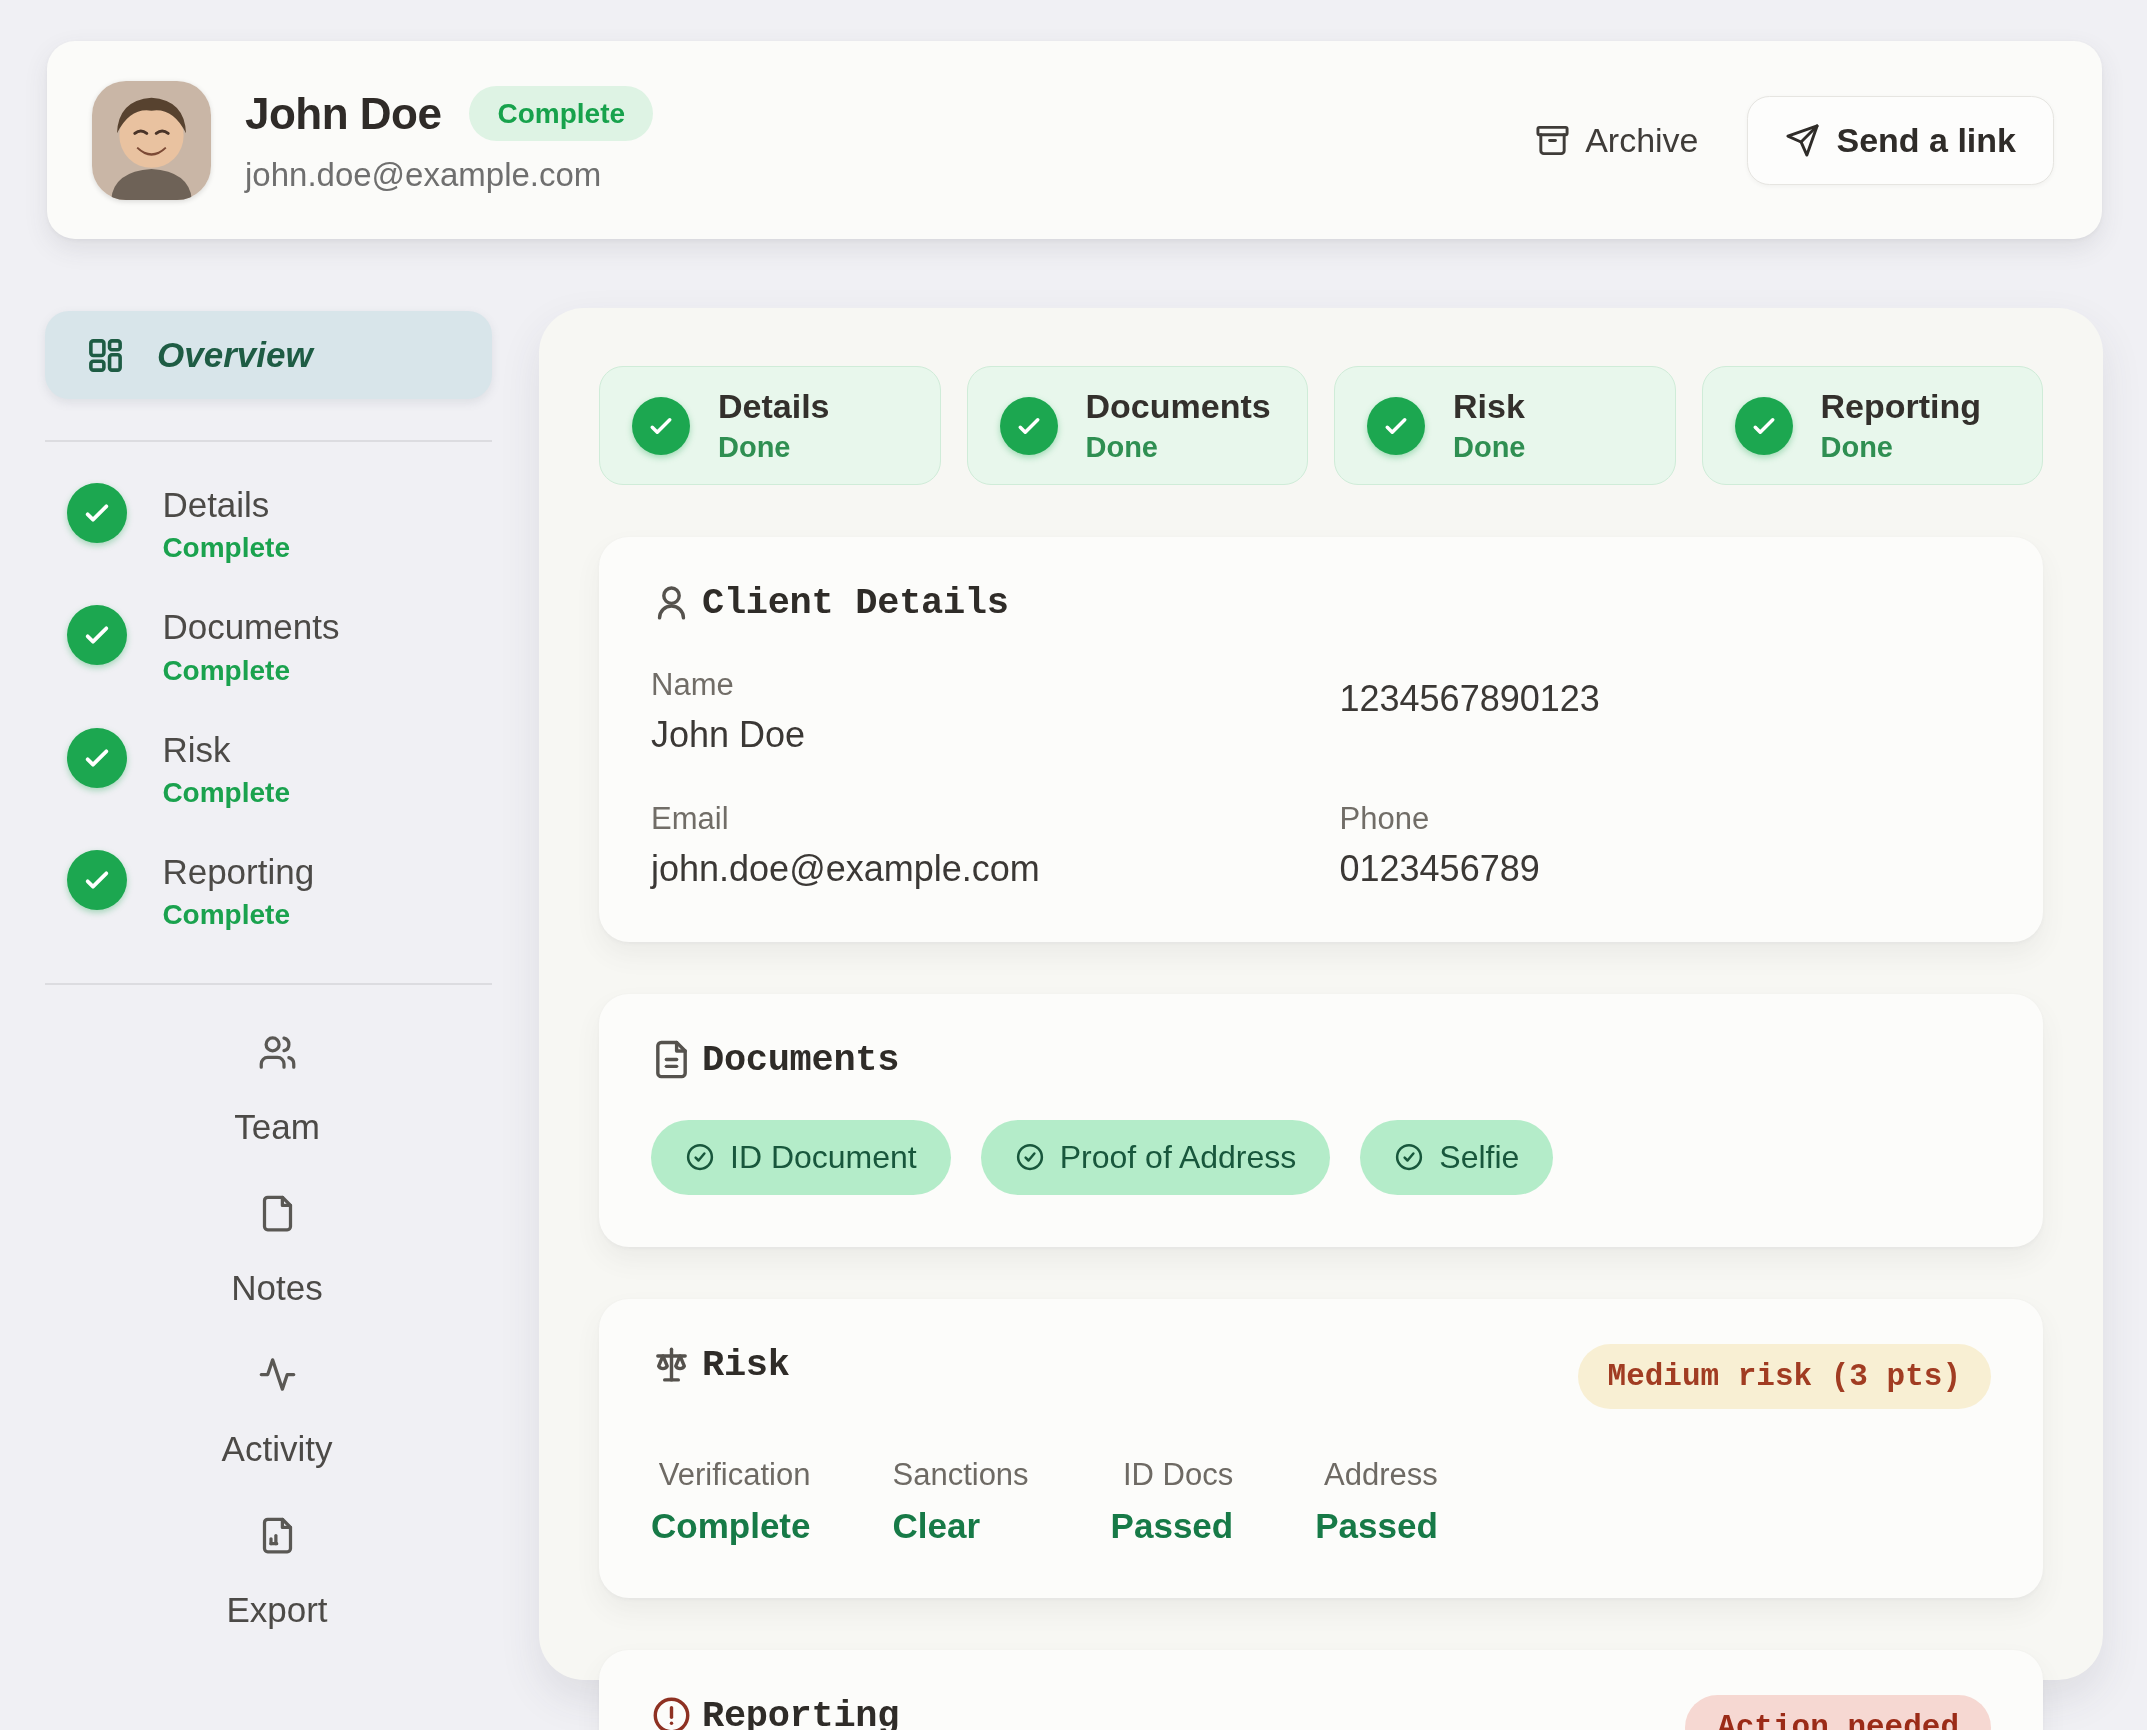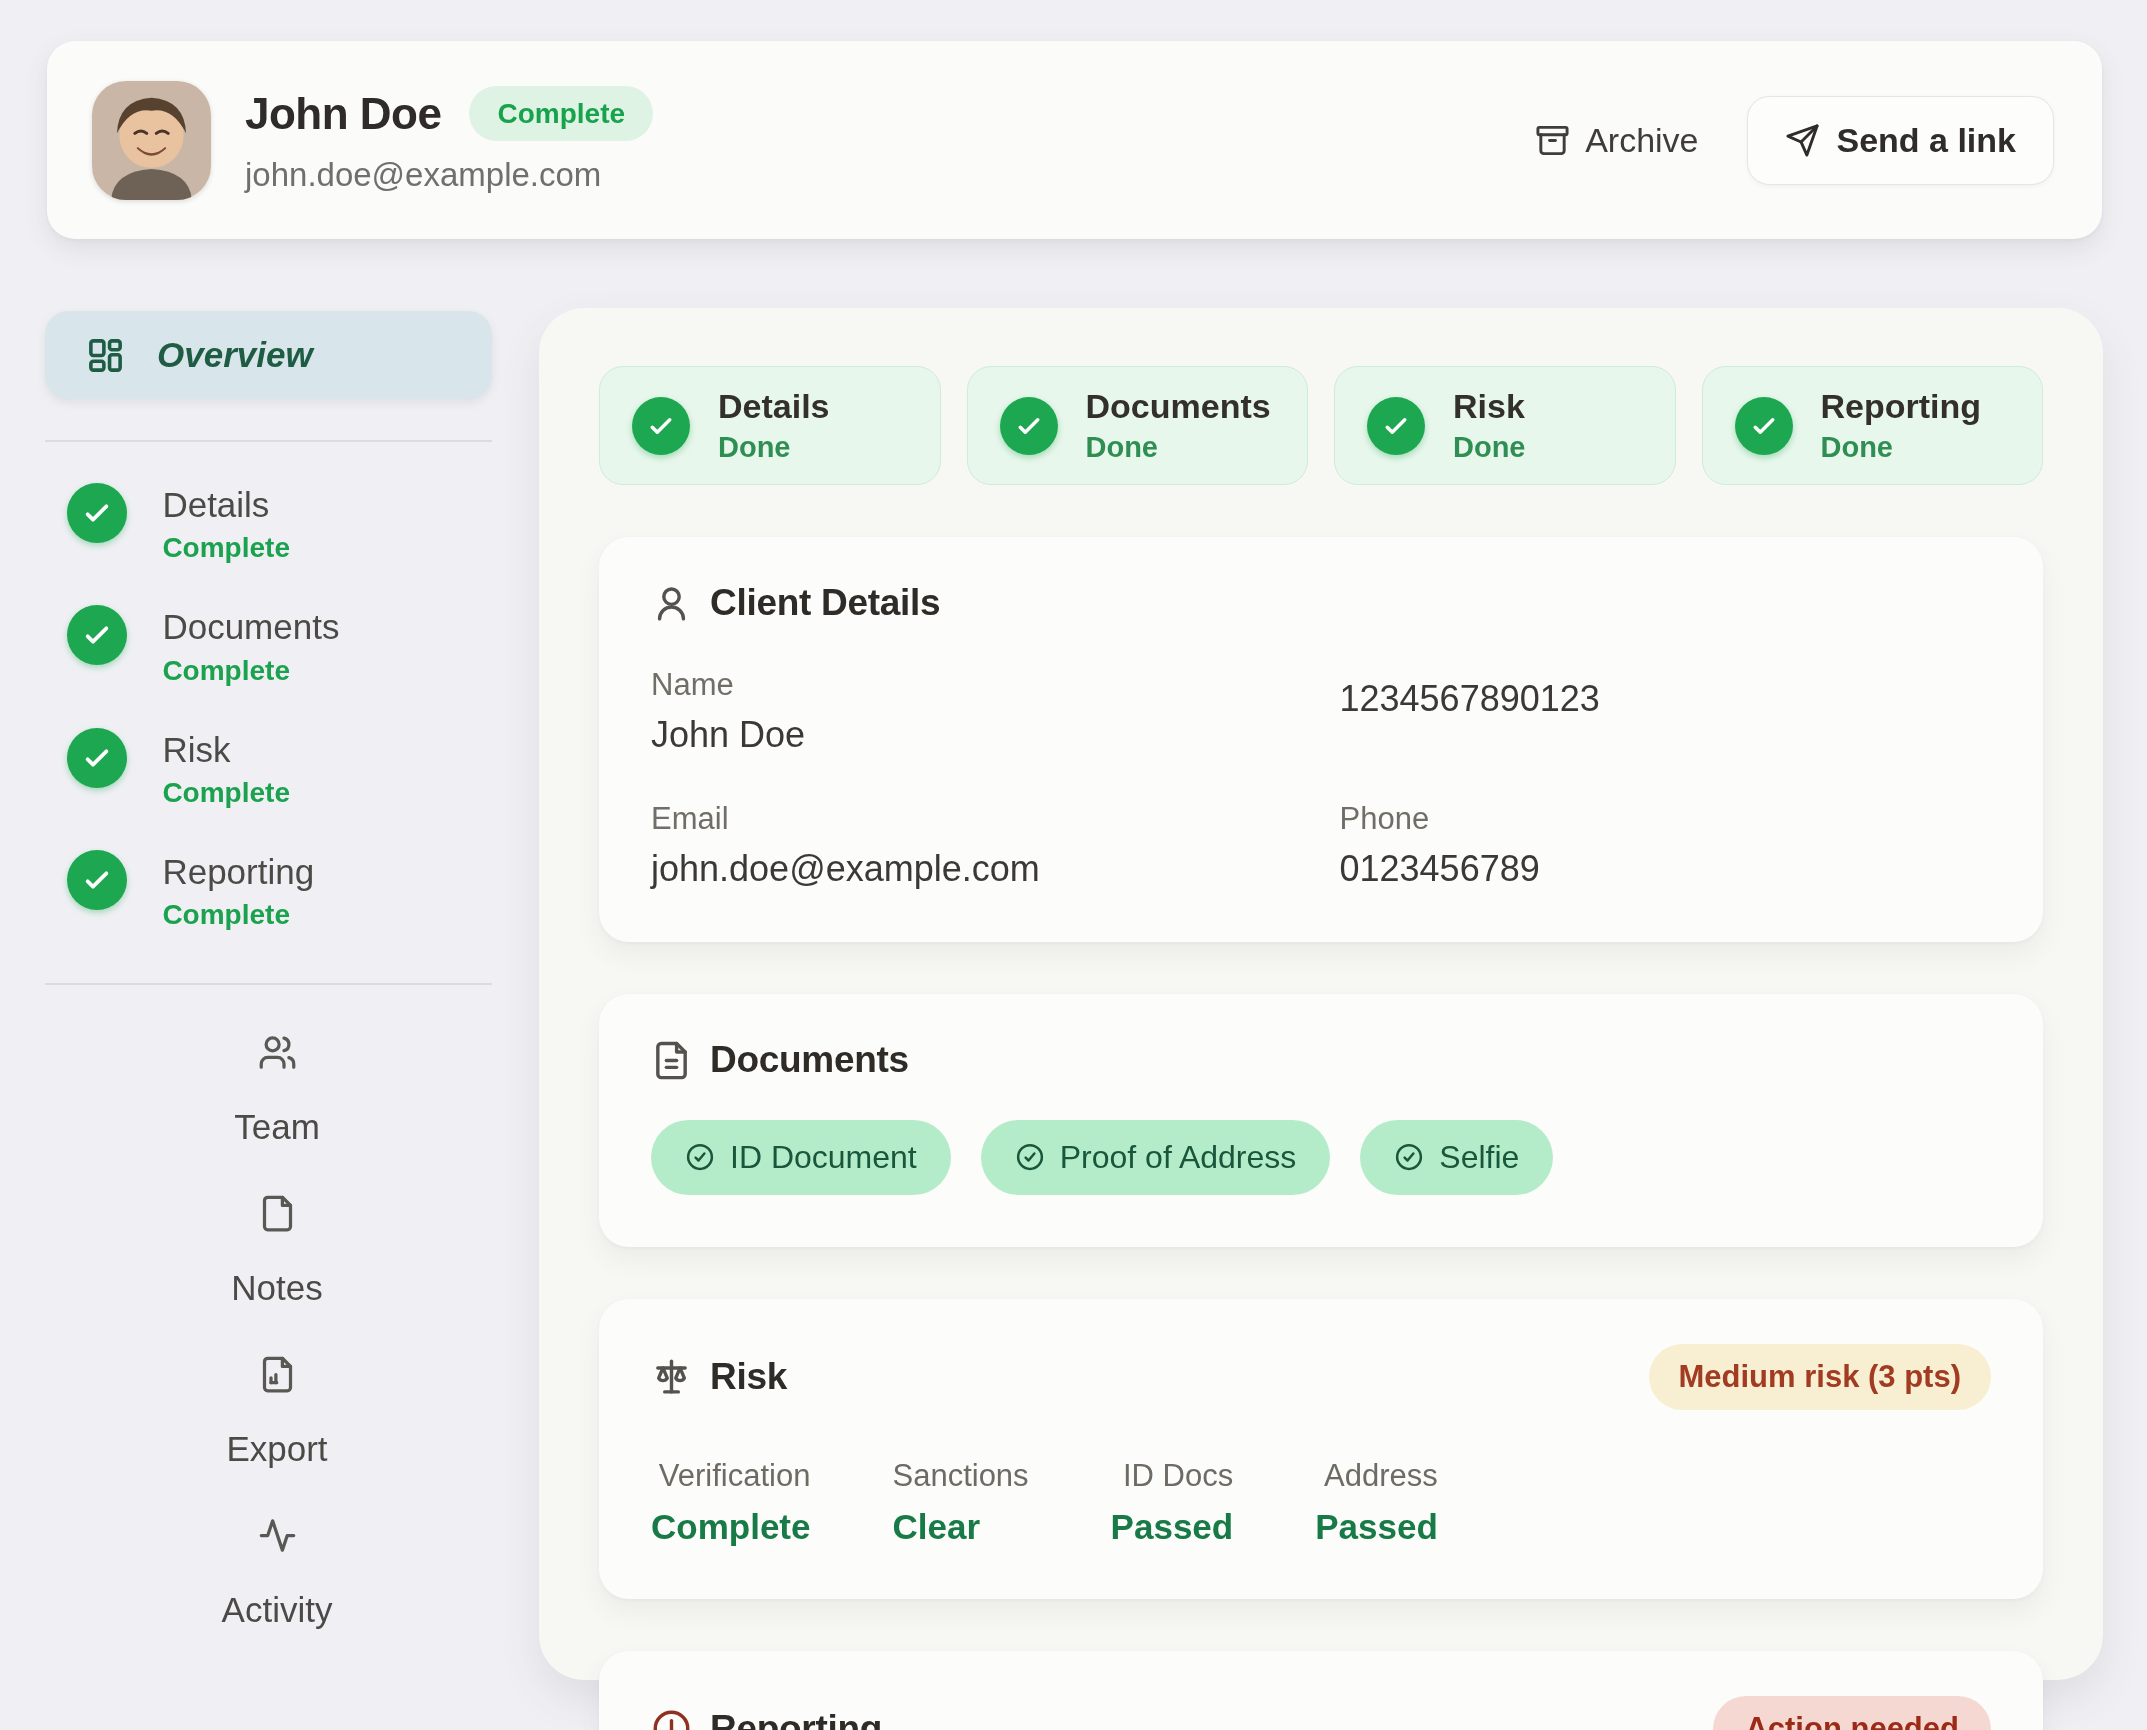--- a/index.html
+++ b/index.html
@@ -82,21 +82,21 @@
   }
   .status-card .check-circle { width:58px; height:58px; }
   .status-title { font-size:34px; font-weight:700; color:#33302c; }
   .status-done { margin-top:5.6px; font-size:29px; font-weight:600; color:#2f8f52; }
 
   .card {
     background:#fcfcfa; border-radius:30px; margin-top:52px;
     box-shadow:0 13px 26px rgba(80,80,90,.07), 0 1.9px 3.7px rgba(80,80,90,.04);
     padding:45px 52px 52px;
   }
-  .card-head { display:flex; align-items:center; gap:18px; }
+  .card-head { display:flex; align-items:flex-start; gap:10px;font-family:Liberation Mono, monospace; }
   .card-title { font-size:37px; font-weight:700; color:#2f2c28; letter-spacing:-0.3px; }
   .card-head .spacer { flex:1; }
   .head-icon { color:#55524d; }
 
   .fields-grid {
     margin-top:43px; display:grid; grid-template-columns:1fr 1fr;
     row-gap:45px; column-gap:37px;
   }
   .field-label { font-size:31px; color:#716d67; }
   .field-value { margin-top:11.2px; font-size:36px; color:#3b3835; }
@@ -248,36 +248,36 @@
         <svg width="39" height="39" viewBox="0 0 24 24" fill="none" stroke="currentColor" stroke-width="2" stroke-linecap="round" stroke-linejoin="round">
           <path d="M15 2H6a2 2 0 0 0-2 2v16a2 2 0 0 0 2 2h12a2 2 0 0 0 2-2V7Z"></path>
             <path d="M15 2v5h5"></path>
         </svg>
       </span>
       <span class="nav-label">Notes</span>
     </div>
     <div class="nav-item">
       <span>
         <svg width="39" height="39" viewBox="0 0 24 24" fill="none" stroke="currentColor" stroke-width="2" stroke-linecap="round" stroke-linejoin="round">
+          <path d="M22 12h-4l-3 9L9 3l-3 9H2"></path>
+        </svg>
+      </span>
+      <span class="nav-label">Activity</span>
+    </div>
+    <div class="nav-item">
+      <span>
+        <svg width="39" height="39" viewBox="0 0 24 24" fill="none" stroke="currentColor" stroke-width="2" stroke-linecap="round" stroke-linejoin="round">
           <path d="M15 2H6a2 2 0 0 0-2 2v16a2 2 0 0 0 2 2h12a2 2 0 0 0 2-2V7Z"></path>
             <path d="M15 2v5h5"></path>
           <path d="M8 17v-3"></path>
             <path d="M11 17v-5"></path>
             <path d="M8 17h3.5"></path>
         </svg>
       </span>
       <span class="nav-label">Export</span>
-    </div>
-    <div class="nav-item">
-      <span>
-        <svg width="39" height="39" viewBox="0 0 24 24" fill="none" stroke="currentColor" stroke-width="2" stroke-linecap="round" stroke-linejoin="round">
-          <path d="M22 12h-4l-3 9L9 3l-3 9H2"></path>
-        </svg>
-      </span>
-      <span class="nav-label">Activity</span>
     </div>
   </div>
 </div>
 
 <div class="main-panel">
 
   <div class="status-row">
     <div class="status-card">
       <span class="check-circle">
         <svg width="30" height="30" viewBox="0 0 24 24" fill="none" stroke="#ffffff" stroke-width="2.8" stroke-linecap="round" stroke-linejoin="round">

